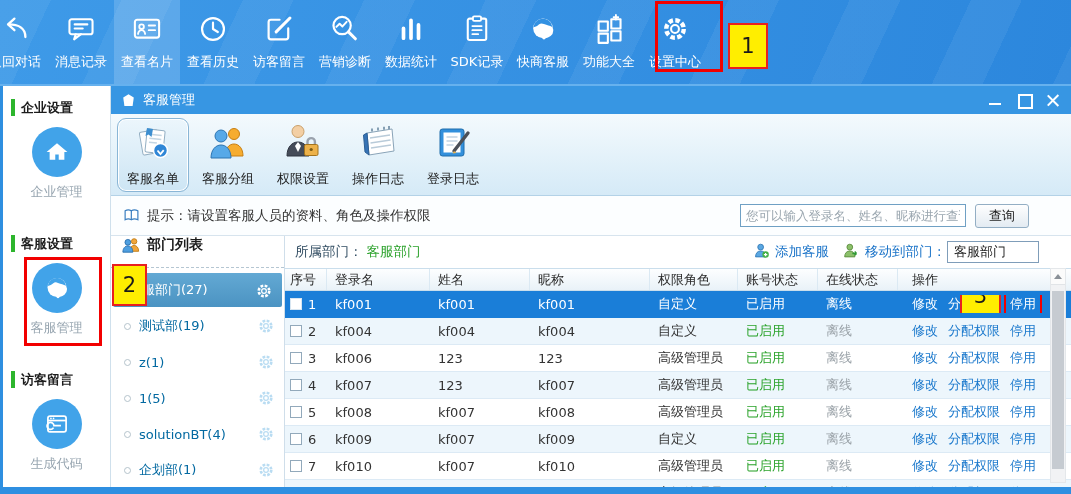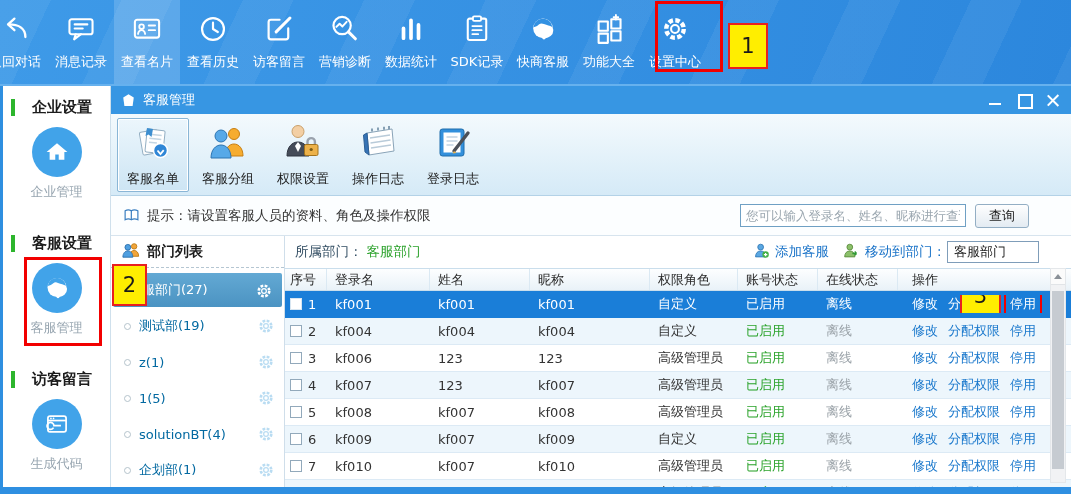--- a/index.html
+++ b/index.html
@@ -20,59 +20,59 @@
   .ticon { width:30px; height:30px; display:block; }
   .ticon svg { width:30px; height:30px; }
   .tlabel { white-space:nowrap; }
 
   
   .left-edge { position:absolute; left:0; top:86px; width:3px; bottom:0; background:#2e8fe0; }
   .bottom-strip { position:absolute; left:0; right:0; bottom:0; height:7px; background:#2e8fe1; z-index:40; }
 
   
   .sidebar { position:absolute; left:3px; top:86px; width:107px; bottom:7px; background:#fff; z-index:10; }
-  .side-header { margin:13px 0 0 8px; font-weight:bold; font-size:15px; color:#1c1c1c;
-    border-left:4px solid #2db52d; padding-left:17px; line-height:17px; }
+  .side-header { margin:13px 0 0 8px; font-weight:bold; font-size:13px; color:#1c1c1c;
+    border-left:4px solid #2db52d; padding-left:6px; line-height:17px; }
   .side-header.gap { margin-top:34px; }
   .side-item { position:relative; display:flex; flex-direction:column; align-items:center; margin-top:11px; cursor:pointer; }
   .side-circle { width:50px; height:50px; border-radius:50%; background:#41a3e9; display:flex; align-items:center; justify-content:center; }
   .side-label { margin-top:6px; color:#97a5b0; font-size:13px; }
 
   
   .window { position:absolute; left:110px; top:86px; right:0; bottom:7px; background:#fff; border-left:1px solid #cfe0ec; }
   .titlebar { height:28px; background:#3796e3; display:flex; align-items:center; padding:0 10px; color:#fff; }
   .title-icon { width:15px; height:15px; margin-right:7px; }
   .title-text { font-size:13px; flex:1; }
   .win-btn { width:16px; height:14px; margin-left:13px; position:relative; cursor:pointer; }
   .win-min::after { content:""; position:absolute; left:2px; right:2px; bottom:2px; height:2px; background:#fff; }
   .win-max::after { content:""; position:absolute; left:2px; top:1px; width:11px; height:11px; border:2px solid #fff; }
   .win-close::before,.win-close::after { content:""; position:absolute; left:7px; top:0; width:2.4px; height:15px; background:#fff; }
   .win-close::before { transform:rotate(45deg); } .win-close::after { transform:rotate(-45deg); }
 
   .ribbon { height:82px; background:linear-gradient(#f4fafd,#d5eaf7); border-bottom:1px solid #b3d2e7;
     display:flex; align-items:center; padding-left:6px; gap:3px; }
   .ribbon-btn { width:72px; height:74px; display:flex; flex-direction:column; align-items:center; justify-content:center;
-    gap:5px; font-size:13px; color:#1d1d1d; border:1px solid transparent; border-radius:2px; cursor:pointer; }
+    gap:5px; font-size:13px; color:#1d1d1d; border:1px solid transparent; border-radius:9px; cursor:pointer; }
   .ribbon-btn.active { border:1px solid #8ab6d6; background:linear-gradient(#ecf6fc,#cde5f4); box-shadow:inset 0 0 0 1px #fff; }
   .ribbon-btn svg { width:40px; height:40px; }
 
   .tipbar { height:40px; display:flex; align-items:center; padding:0 10px 0 12px; border-bottom:1px solid #d7e4ee;
     background:#fcfeff; font-size:13.5px; color:#333; }
   .tip-book { width:17px; height:17px; margin-right:7px; }
   .search-input { margin-left:auto; width:226px; height:23px; border:1px solid #6fa0c4; font-size:12.5px;
     padding:0 5px; color:#333; font-family:inherit; }
   .search-input::placeholder { color:#9aa6af; }
   .search-btn { margin:0 32px 0 9px; width:54px; height:24px; font-size:13px; color:#222;
     border:1px solid #93aec4; border-radius:3px; background:linear-gradient(#fefefe,#e3ebf2); cursor:pointer; font-family:inherit; }
 
   .content { position:absolute; top:150px; left:0; right:0; bottom:0; display:flex; }
 
   
   .dept-panel { width:174px; border-right:1px solid #cfdeea; background:#fff; }
-  .dept-header { height:32px; display:flex; align-items:center; gap:7px; padding-left:11px;
+  .dept-header { height:32px; display:flex; gap:7px; padding-left:11px;
     font-weight:bold; font-size:14px; color:#1c1c1c; border-bottom:1px dashed #b5c6d2; }
   .dept-list { padding-top:4px; }
   .dept-item { position:relative; height:36px; display:flex; align-items:center; padding-left:13px;
     font-size:13px; color:#0369a1; cursor:pointer; }
   .dept-item .bullet { width:7px; height:7px; border:1px solid #b5c3cc; border-radius:50%; margin-right:8px; background:#fff; }
   .dept-item .dgear { position:absolute; right:9px; top:9px; width:18px; height:18px; }
   .dept-item.selected { margin:1px 2px 1px 2px; height:34px; border-radius:2px; color:#fff;
     background:linear-gradient(#63a9d4,#4b93c2); padding-left:16px; }
 
   

